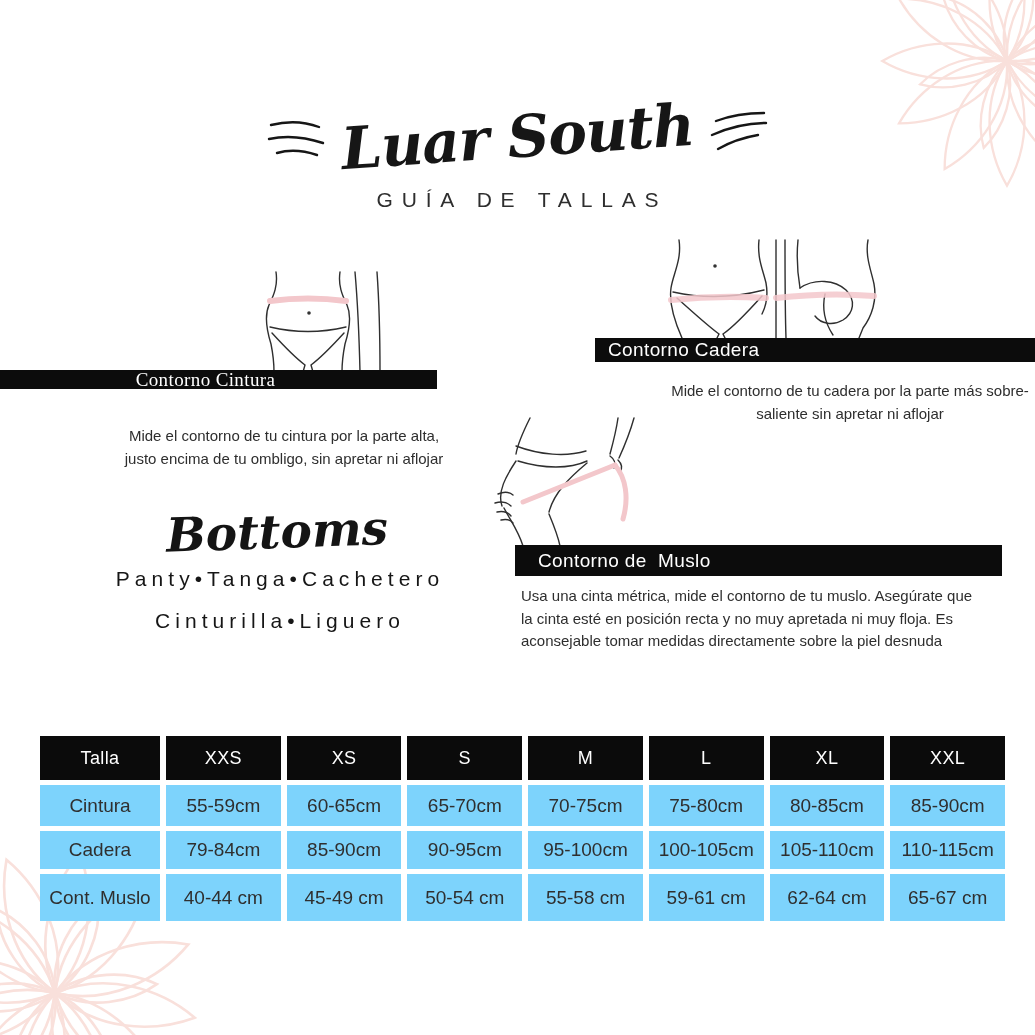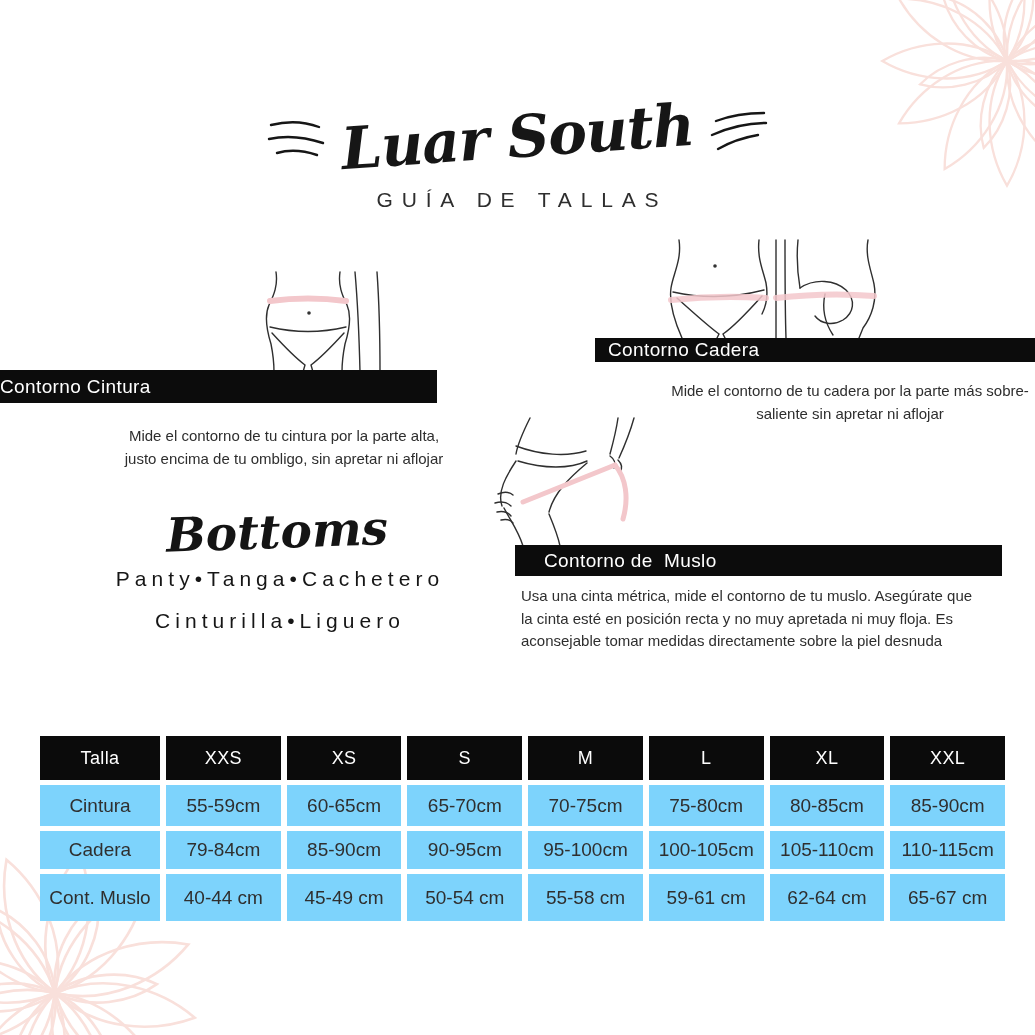--- a/index.html
+++ b/index.html
@@ -25,23 +25,23 @@
   
   .figure{position:absolute;}
   .fig-cintura{left:243px;top:270px;width:150px;height:102px;}
   .fig-cadera{left:663px;top:238px;width:218px;height:100px;}
   .fig-muslo{left:468px;top:416px;width:182px;height:130px;}
   
   .banner{
     position:absolute;background:#0c0c0c;color:#ffffff;display:flex;align-items:center;
     font-size:19px;letter-spacing:0.02em;white-space:pre-wrap;
   }
-  .banner-cintura{left:0;top:370px;width:437px;height:33px;justify-content:flex-start;padding-right:26px;box-sizing:border-box;}
+  .banner-cintura{left:0;top:370px;width:437px;height:19px;justify-content:center;padding-right:26px;box-sizing:border-box;font-family:Liberation Serif, serif;}
   .banner-cadera{left:595px;top:338px;width:440px;height:24px;padding-left:13px;box-sizing:border-box;}
-  .banner-muslo{left:515px;top:545px;width:487px;height:31px;padding-left:29px;box-sizing:border-box;}
+  .banner-muslo{left:515px;top:545px;width:487px;height:31px;padding-left:23px;box-sizing:border-box;}
   
   .desc{position:absolute;font-size:15px;line-height:1.5;color:#2e2e2e;white-space:pre-line;}
   .desc-cintura{left:100px;top:425px;width:368px;text-align:center;}
   .desc-cadera{left:601px;top:380px;width:420px;text-align:center;margin-left:39px;}
   .desc-muslo{left:521px;top:585px;width:480px;text-align:left;}
   
   .bottoms-wrap{position:absolute;left:55px;top:508px;width:445px;text-align:center;}
   .bottoms-script{
     font-family:"DejaVu Serif",serif;font-style:italic;font-weight:bold;font-size:47px;
     color:#141414;transform:rotate(-2deg);display:inline-block;line-height:1;

